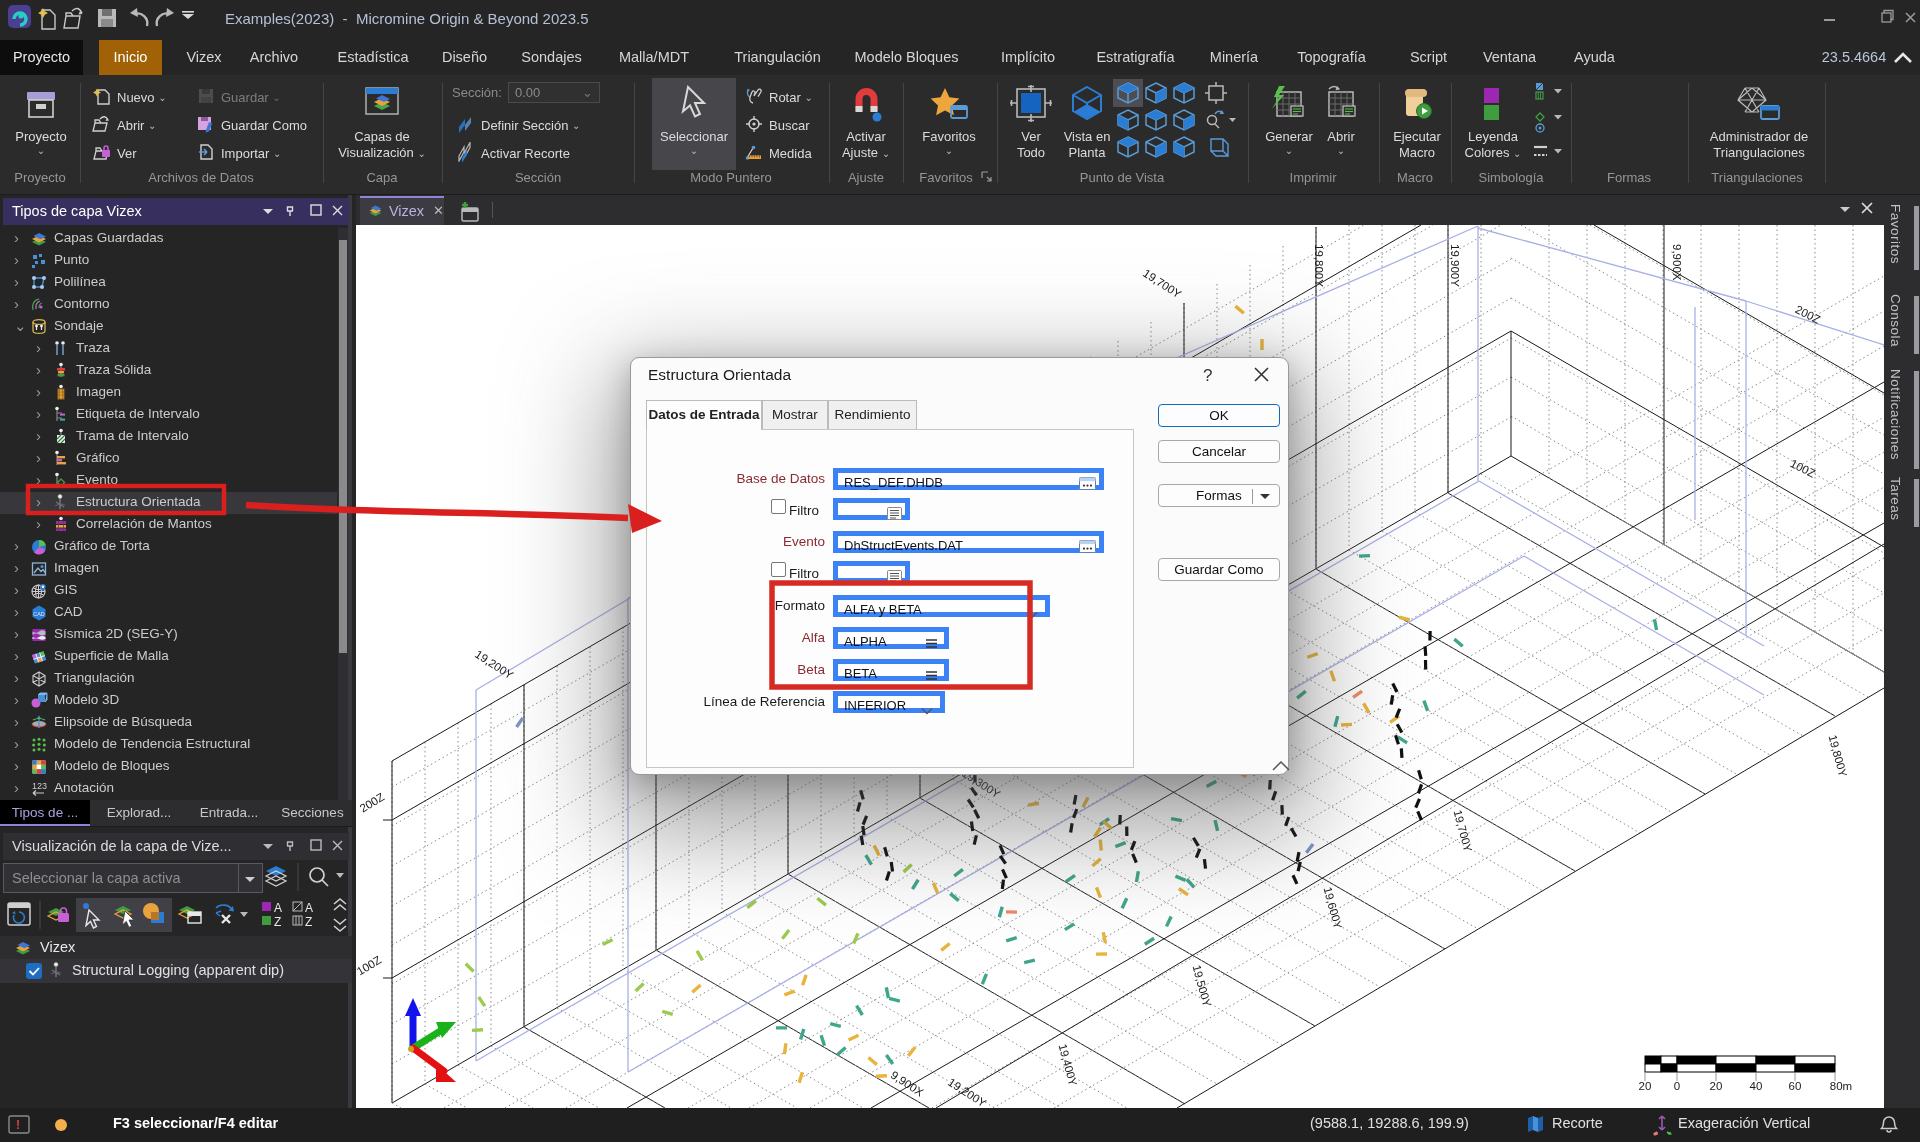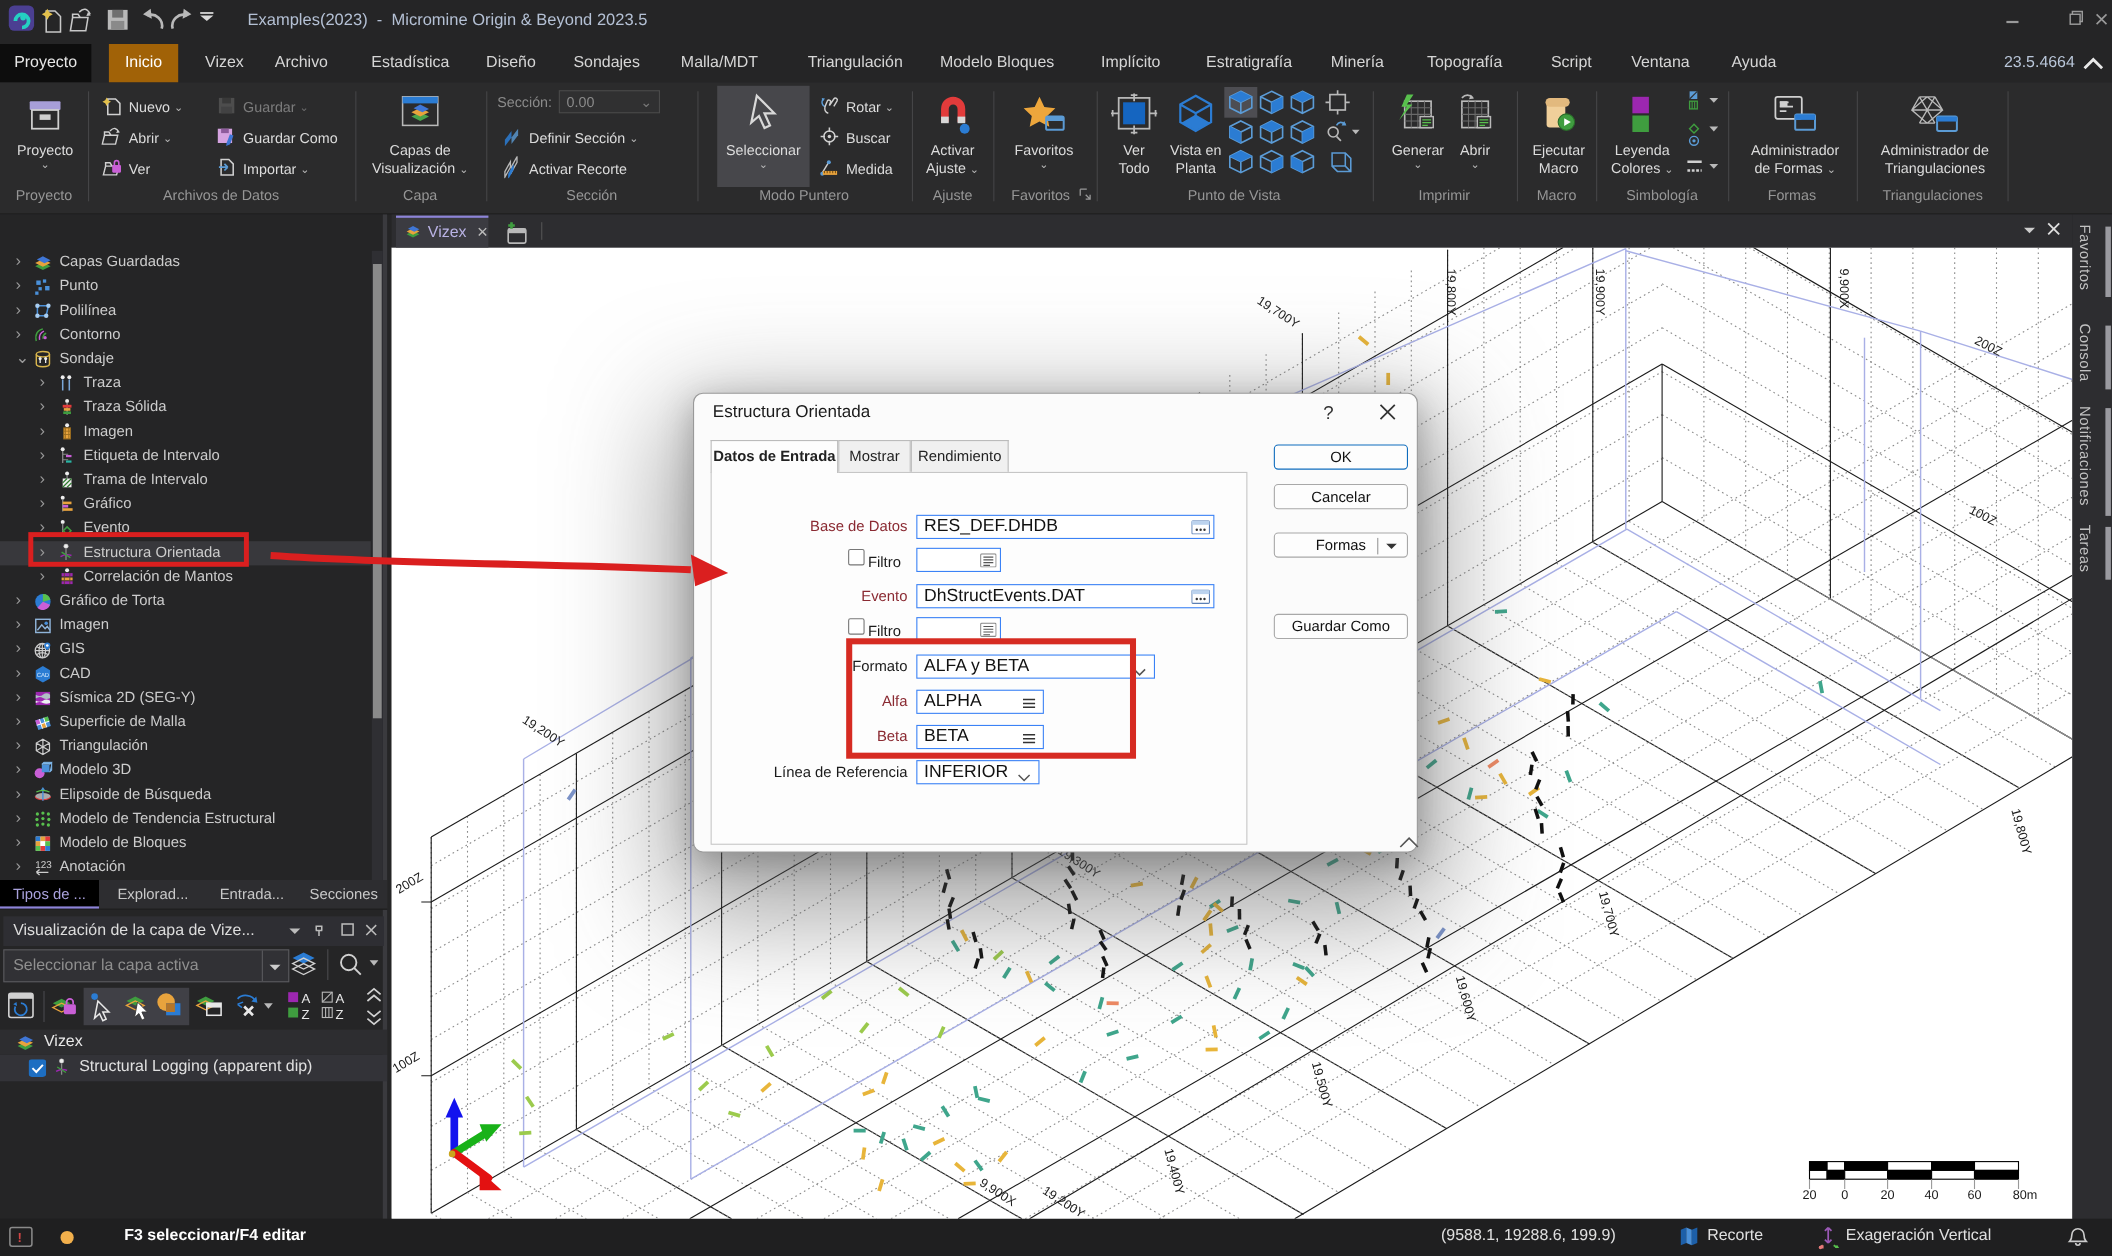--- a/index.html
+++ b/index.html
@@ -50,21 +50,21 @@
 .vtab>span{position:absolute;left:4px;top:0;writing-mode:vertical-lr;color:#c2c2c2;font-size:13.5px;letter-spacing:.5px}
 #statusbar{position:absolute;left:0;top:1108px;width:1920px;height:34px;background:#1f1f20;font-size:14.5px}
 #dialog{position:absolute;left:630px;top:357px;width:659px;height:418px;background:#fbfbfb;border:1px solid #999;border-radius:9px;box-shadow:0 35px 100px 22px rgba(75,75,75,.5),0 8px 30px rgba(60,60,60,.35)}
 #dtitle{position:absolute;left:0;top:0;width:100%;height:34px;font-size:15.5px;color:#1a1a1a;padding:8px 0 0 17px}
 .dtab{position:absolute;top:42px;height:29px;line-height:28px;text-align:center;font-size:13.5px;color:#222;background:#f0f0f0;border:1px solid #bbb;border-bottom:none}
 .dtab.act{background:#fdfdfd;font-weight:bold;height:30px;z-index:3}
 #dpage{position:absolute;left:15px;top:71px;width:488px;height:339px;background:#fdfdfd;border:1px solid #c6c6c6}
 #dgroup{position:absolute;left:25px;top:88px;width:466px;height:284px;border:1px solid #c9c9c9}
 #dgroup legend{font-size:13.5px;color:#222;margin-left:10px;padding:0 4px}
 .dlab{position:absolute;font-size:13.5px;text-align:right}
-.dinp{position:absolute;height:22px;background:#fff;border:1px solid #3b82f6;font-size:16px;color:#111;line-height:20px;padding-left:6px}
+.dinp{position:absolute;height:22px;background:#fff;border:5px solid #3b82f6;font-size:13px;color:#111;line-height:20px;padding-left:6px}
 .dbrowse{position:absolute;right:3px;top:3px}
 .dchk{position:absolute;width:15px;height:15px;background:#fff;border:1px solid #777;border-radius:2px}
 .dbtn{position:absolute;left:527px;width:122px;height:23px;background:#fdfdfd;border:1px solid #a8a8a8;border-radius:4px;text-align:center;font-size:13.5px;line-height:21px;color:#111}
 .dbtn.ok{border:1.5px solid #0f6cbd}
 </style></head><body>
 <div id="page">
 <div id="titlebar">
 <svg width="200" height="40" style="position:absolute;left:0;top:0">
 <rect x="8" y="5" width="23" height="23" rx="5" fill="#4b3f92"></rect>
 <path d="M14 19 a6 6 0 1 1 6 6" stroke="#25d0c2" stroke-width="3.4" fill="none"></path>
@@ -389,48 +389,41 @@
         <path d="M6.3 11 v7 M8.6 11 v7" stroke="#3f9d3f" stroke-width="1"></path>
         <path d="M22 8 l4 4.5 4 -4.5 z" fill="#b9b9b9"></path>
 <path d="M8 32 l4 4 -4 4 -4 -4 z" fill="none" stroke="#3f9d3f" stroke-width="1.3"></path>
         <circle cx="8" cy="47" r="4" fill="none" stroke="#5b9bd5" stroke-width="1.3"></circle>
         <circle cx="8" cy="47" r="1.5" fill="#5b9bd5"></circle>
         <path d="M22 34 l4 4.5 4 -4.5 z" fill="#b9b9b9"></path>
 <path d="M2 66 h13" stroke="#d0d0d0" stroke-width="2.2"></path>
         <path d="M2 74 h2.5 M6 74 h2.5 M10 74 h2.5 M14 74 h1" stroke="#d0d0d0" stroke-width="2.2"></path>
         <path d="M22 68 l4 4.5 4 -4.5 z" fill="#b9b9b9"></path>
 </svg>
-<div class="bbtn" style="left:1580px;width:104px">
-        <div class="bico">
-          <svg width="44" height="40">
-            <rect x="4" y="4" width="24" height="20" rx="2" fill="none" stroke="#d0d0d0" stroke-width="1.6"></rect>
-            <path d="M8 9 h8 M8 13 h12 M8 17 h6" stroke="#d0d0d0" stroke-width="1.6"></path>
-            <rect x="8" y="8" width="7" height="5" fill="#d0d0d0"></rect>
-            <rect x="22" y="20" width="18" height="14" rx="1.5" fill="none" stroke="#5b9bd5" stroke-width="1.8"></rect>
-            <rect x="22" y="20" width="18" height="5" fill="#2b7cd3"></rect>
-          </svg>
-        </div>
-        <div class="bl">Administrador</div>
-        <div class="bl">de Formas <span class="chev2">⌄</span></div>
-      </div>
 <div class="bbtn" style="left:1692px;width:134px">
         <div class="bico">
           <svg width="48" height="40">
             <g stroke="#b9b9b9" stroke-width="1.2" fill="none">
               <path d="M10 4 l14 24 M24 4 l-14 24 M3 16 h28 M10 4 h14 M10 28 h14 M10 4 l-7 12 14 12 M24 4 l7 12 -14 12 M3 16 l14 -12 M31 16 l-14 -12"></path>
             </g>
             <rect x="26" y="22" width="18" height="13" rx="1.5" fill="none" stroke="#5b9bd5" stroke-width="1.8"></rect>
             <rect x="26" y="22" width="18" height="4.5" fill="#2b7cd3"></rect>
           </svg>
         </div>
         <div class="bl">Administrador de</div>
         <div class="bl">Triangulaciones</div>
       </div>
 </div>
 <div id="leftpanel">
+<div class="ptitle" style="top:3px;background:#37305f;color:#fff">Tipos de capa Vizex<span class="pbtns"><svg width="86" height="20">
+            <path d="M4 8 l5 5 5 -5 z" fill="#ddd"></path>
+            <path d="M31 15 v-5 m-3 0 h6 m-5.5 0 v-4 h5 v4" stroke="#ddd" stroke-width="1.4" fill="none"></path>
+            <rect x="52" y="4" width="10" height="10" fill="none" stroke="#ddd" stroke-width="1.4"></rect>
+            <path d="M74 5 l9 9 m0 -9 l-9 9" stroke="#ddd" stroke-width="1.4"></path>
+          </svg></span></div>
 <div class="trow" style="top:33px">
         <span class="tchev" style="left:14px">›</span>
         <svg class="tico" style="left:30px" width="18" height="18" viewBox="0 0 18 18">
           <path d="M2 12 l7 -3.5 7 3.5 -7 3.5 z" fill="#3f9d3f"></path>
           <path d="M2 9 l7 -3.5 7 3.5 -7 3.5 z" fill="#e8a33d"></path>
           <path d="M3.5 6 l5.5 -3 7 3.5 -5.5 2.8" fill="#3f76d6"></path>
         </svg>
         <span class="tlab" style="left:54px">Capas Guardadas</span>
       </div>
       <div class="trow" style="top:55px">

